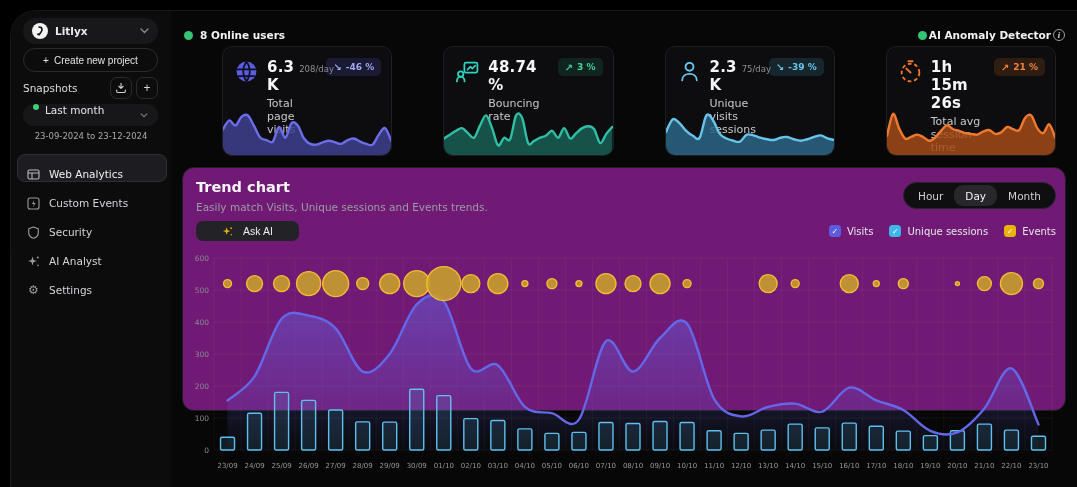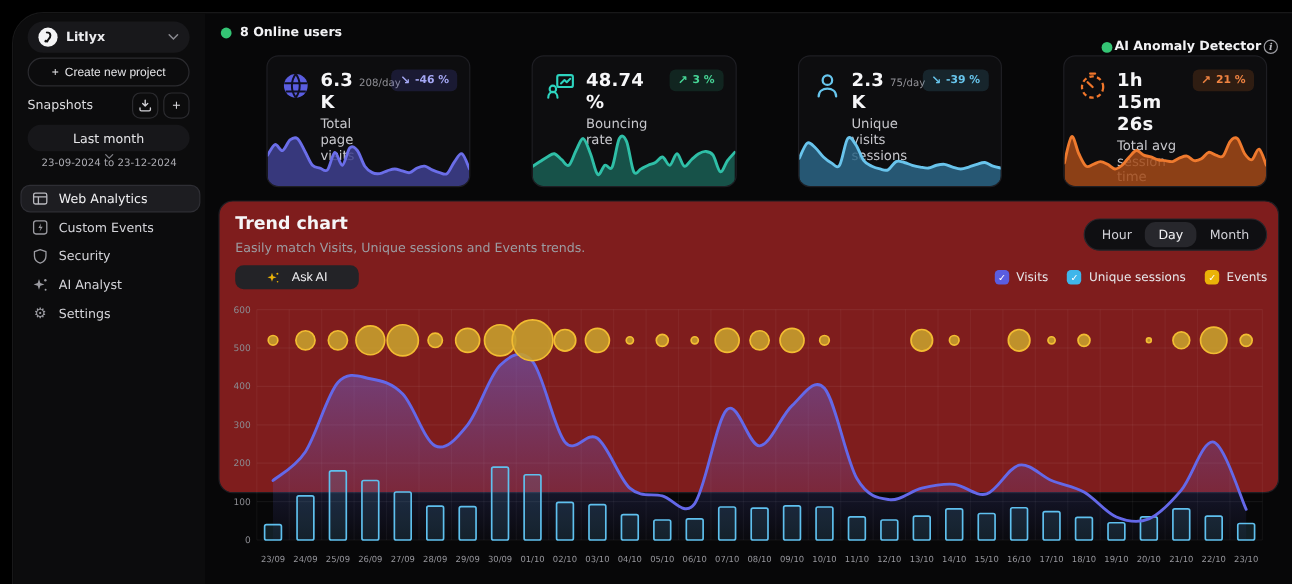--- a/index.html
+++ b/index.html
@@ -33,38 +33,38 @@
   }
   .snap-row { position:absolute; left:12px; top:66px; width:135px; height:22px; display:flex; align-items:center; }
   .snap-label { font-size:10.5px; font-weight:500; color:#dcdcdf; flex:1; }
   .icon-btn {
     width:22px; height:22px; border:1px solid #2b2b2f; border-radius:7px;
     display:flex; align-items:center; justify-content:center; margin-left:4px;
     color:#d6d6da; font-size:12px; cursor:pointer; background:transparent;
   }
   .snap-select {
     position:absolute; left:12px; top:93px; width:135px; height:22px;
-    background:#17171a; border-radius:12px; display:flex; align-items:center;
-    gap:6px; padding:0 10px; cursor:pointer;flex-direction:column;
+    background:#17171a; border-radius:12px; display:flex; 
+    gap:6px; padding:0 10px; cursor:pointer;
   }
   .snap-select-label { font-size:10.5px; color:#e6e6e9; flex:1; }
   .dot { width:6px; height:6px; border-radius:50%; }
   .dot-green { background:#3ecf78; }
   .date-range { position:absolute; left:0; top:120px; width:160px; text-align:center; font-size:8.5px; color:#a9a9af; }
   .nav { position:absolute; left:6px; right:4px; top:143px; }
   .nav-item {
-    display:flex; align-items:center; gap:9px; height:23px; padding:0 9px;
+    display:flex; align-items:flex-start; gap:9px; height:23px; padding:13px 9px;
     border-radius:8px; border:1px solid transparent; margin-bottom:1px;
     font-size:10.5px; color:#d4d4d9; cursor:pointer;
   }
   .nav-item.active { background:#1d1d21; border-color:#2e2e34; color:#f0f0f2; }
   .nav-ico { width:13px; height:13px; display:flex; align-items:center; justify-content:center; color:#9b9ba1; flex:0 0 13px; font-size:12px; line-height:13px; }
   
   .main { position:absolute; left:160px; top:0; right:0; bottom:0; }
-  .topbar { position:absolute; left:13px; right:12px; top:10px; height:20px; display:flex; align-items:flex-start;flex-direction:column; }
+  .topbar { position:absolute; left:13px; right:12px; top:10px; height:20px; display:flex; align-items:flex-end; }
   .online { display:flex; align-items:center; gap:7px; font-size:10.5px; font-weight:bold; color:#f2f2f4; }
   .big-dot { width:9px; height:9px; border-radius:50%; background:#34c474; }
   .anomaly { margin-left:auto; display:flex; align-items:center; gap:2px; font-size:10.5px; font-weight:bold; color:#f2f2f4; }
   .info-ico {
     width:12px; height:12px; border:1px solid #9a9aa0; border-radius:50%;
     font-size:8px; color:#b9b9bf; display:flex; align-items:center; justify-content:center;
     font-style:italic; font-family:"DejaVu Serif", serif; cursor:pointer;
   }
   
   .cards { position:absolute; left:11px; right:21px; top:35px; height:110px; display:flex; gap:11px; }
@@ -86,21 +86,21 @@
   .badge .tr { font-size:10px; }
   .badge-purple { background:rgba(99,102,241,0.16); color:#a4a7f4; }
   .badge-green  { background:rgba(52,211,153,0.12); color:#46d495; }
   .badge-blue   { background:rgba(86,184,224,0.14); color:#67c5ec; }
   .badge-orange { background:rgba(240,118,43,0.15); color:#ef8341; }
   .spark { position:absolute; left:0; right:0; bottom:0; height:48px; }
   .spark svg { width:100%; height:100%; display:block; }
   
   .panel {
     position:absolute; left:11px; top:156px; width:884px; height:244px;
-    background:#7f1d1d; border:1px solid #1e1e23; border-radius:12px;
+    background:#701a75; border:1px solid #1e1e23; border-radius:12px;
   }
   .panel-title { position:absolute; left:13px; top:11px; font-size:14.5px; font-weight:bold; color:#f5f5f7; }
   .panel-sub { position:absolute; left:13px; top:33px; font-size:10.5px; color:#9c9ca2; }
   .ask-ai {
     position:absolute; left:13px; top:53px; width:103px; height:20px;
     background:#232327; border-radius:7px; display:flex; align-items:center;
     justify-content:center; gap:10px; font-size:10.5px; color:#ededf0; cursor:pointer; border:none;
   }
   .seg {
     position:absolute; right:9px; top:14px; height:27px; display:flex; align-items:center;

